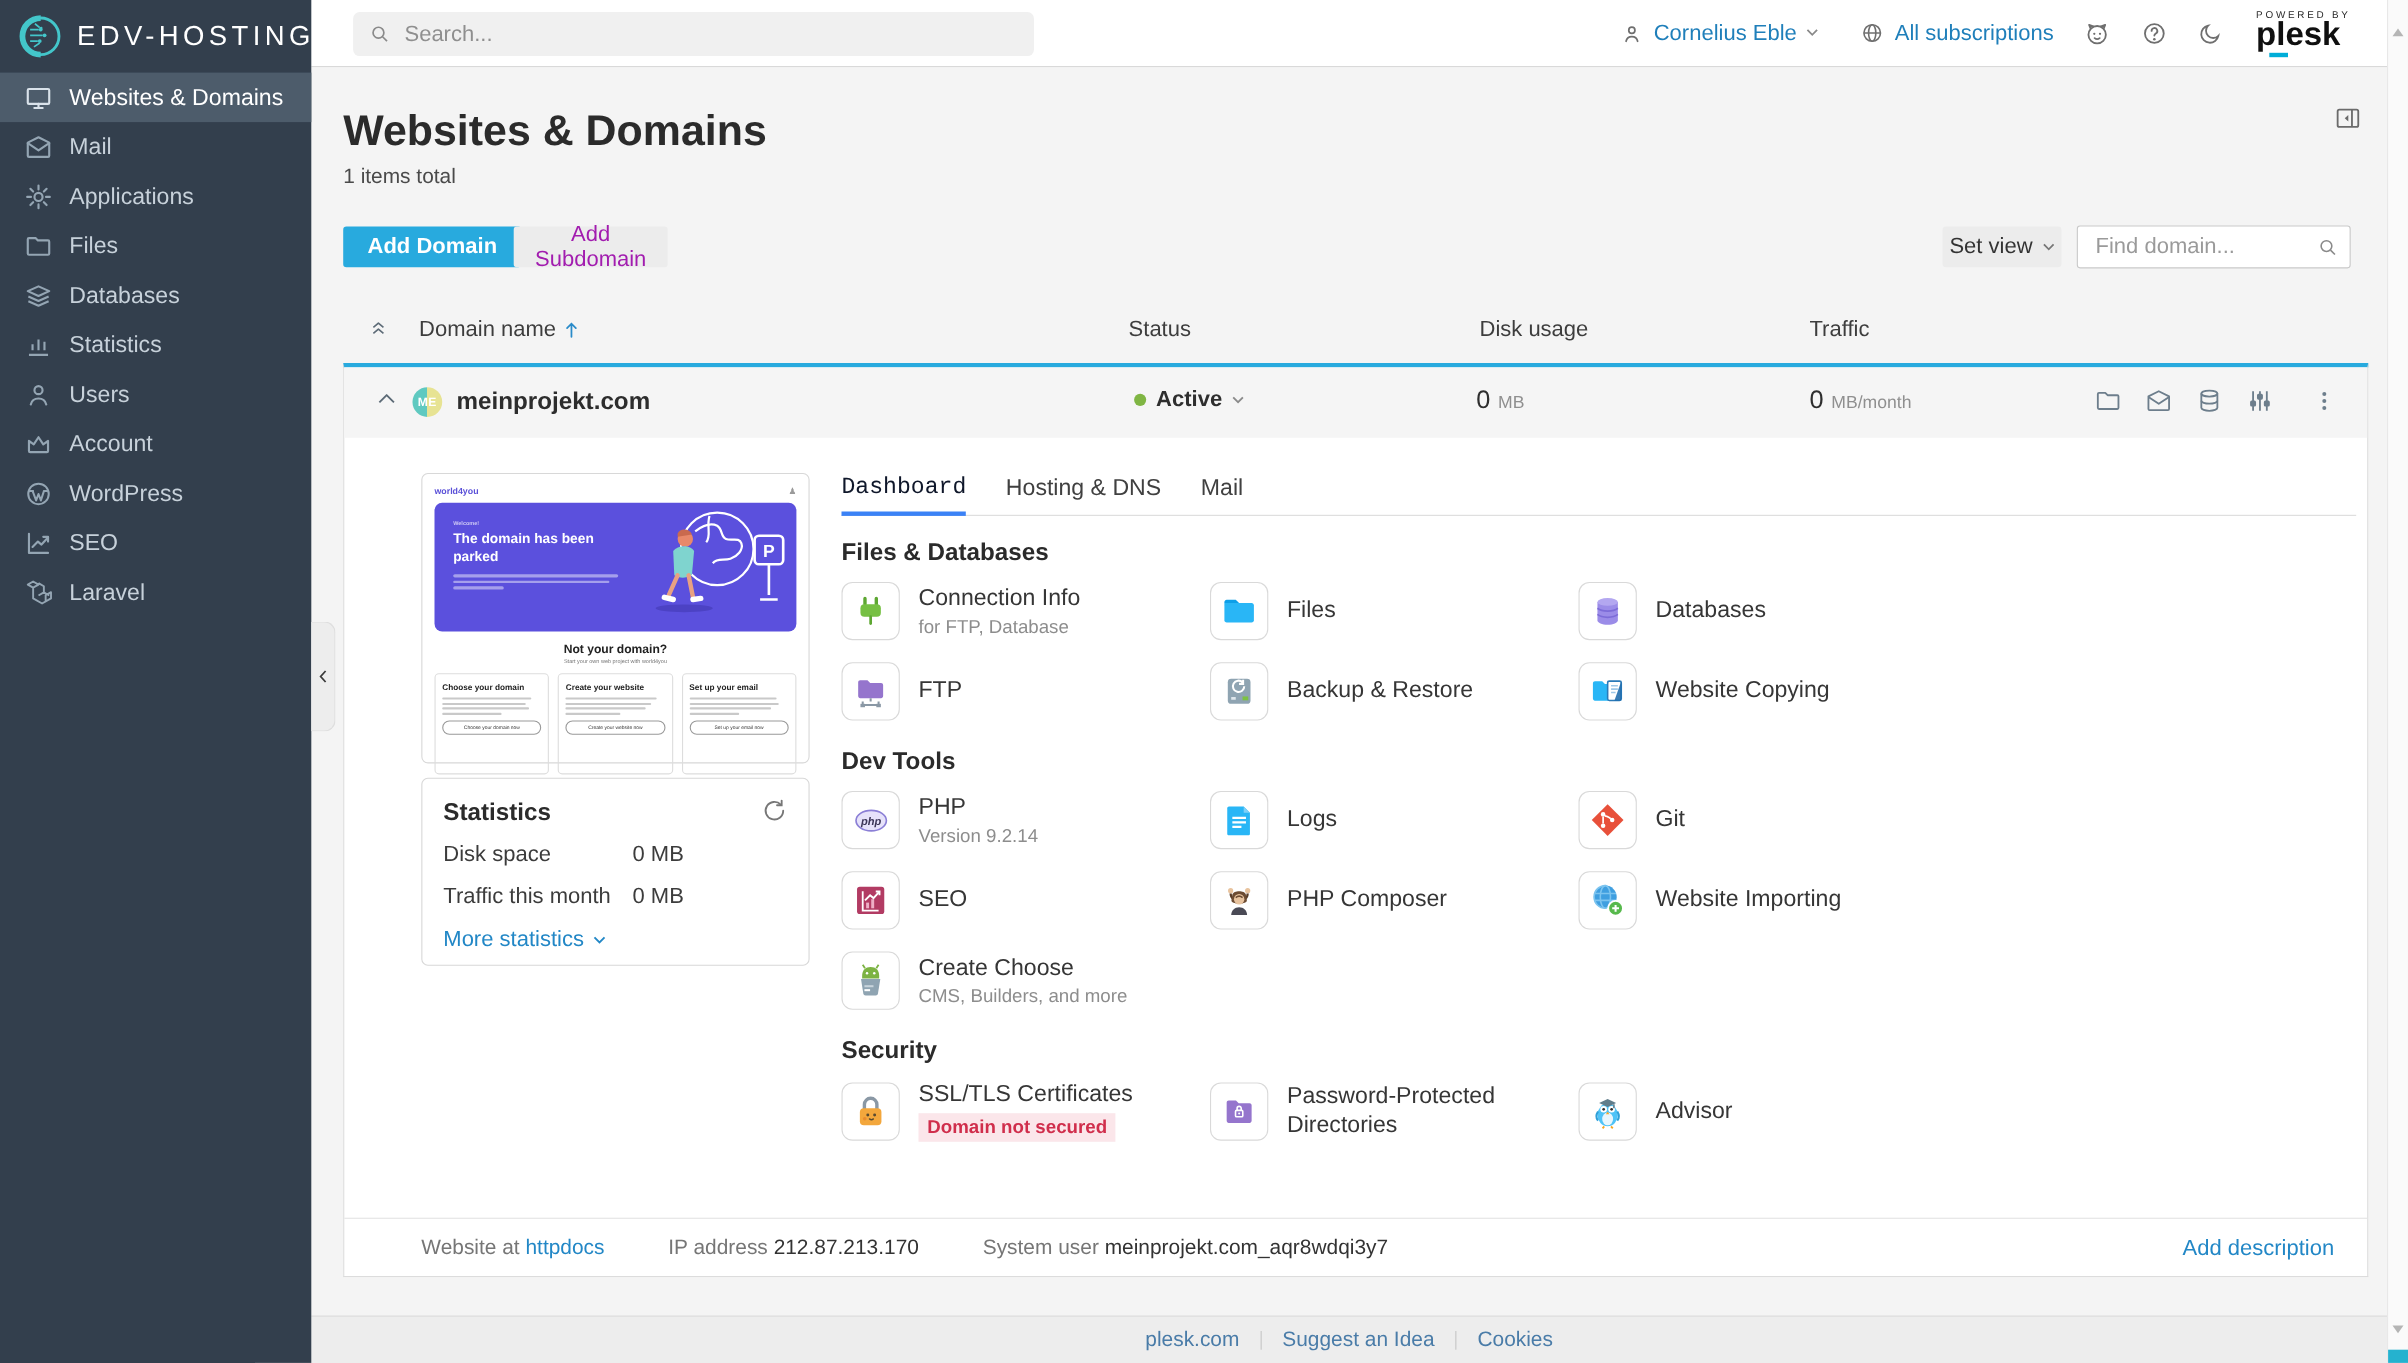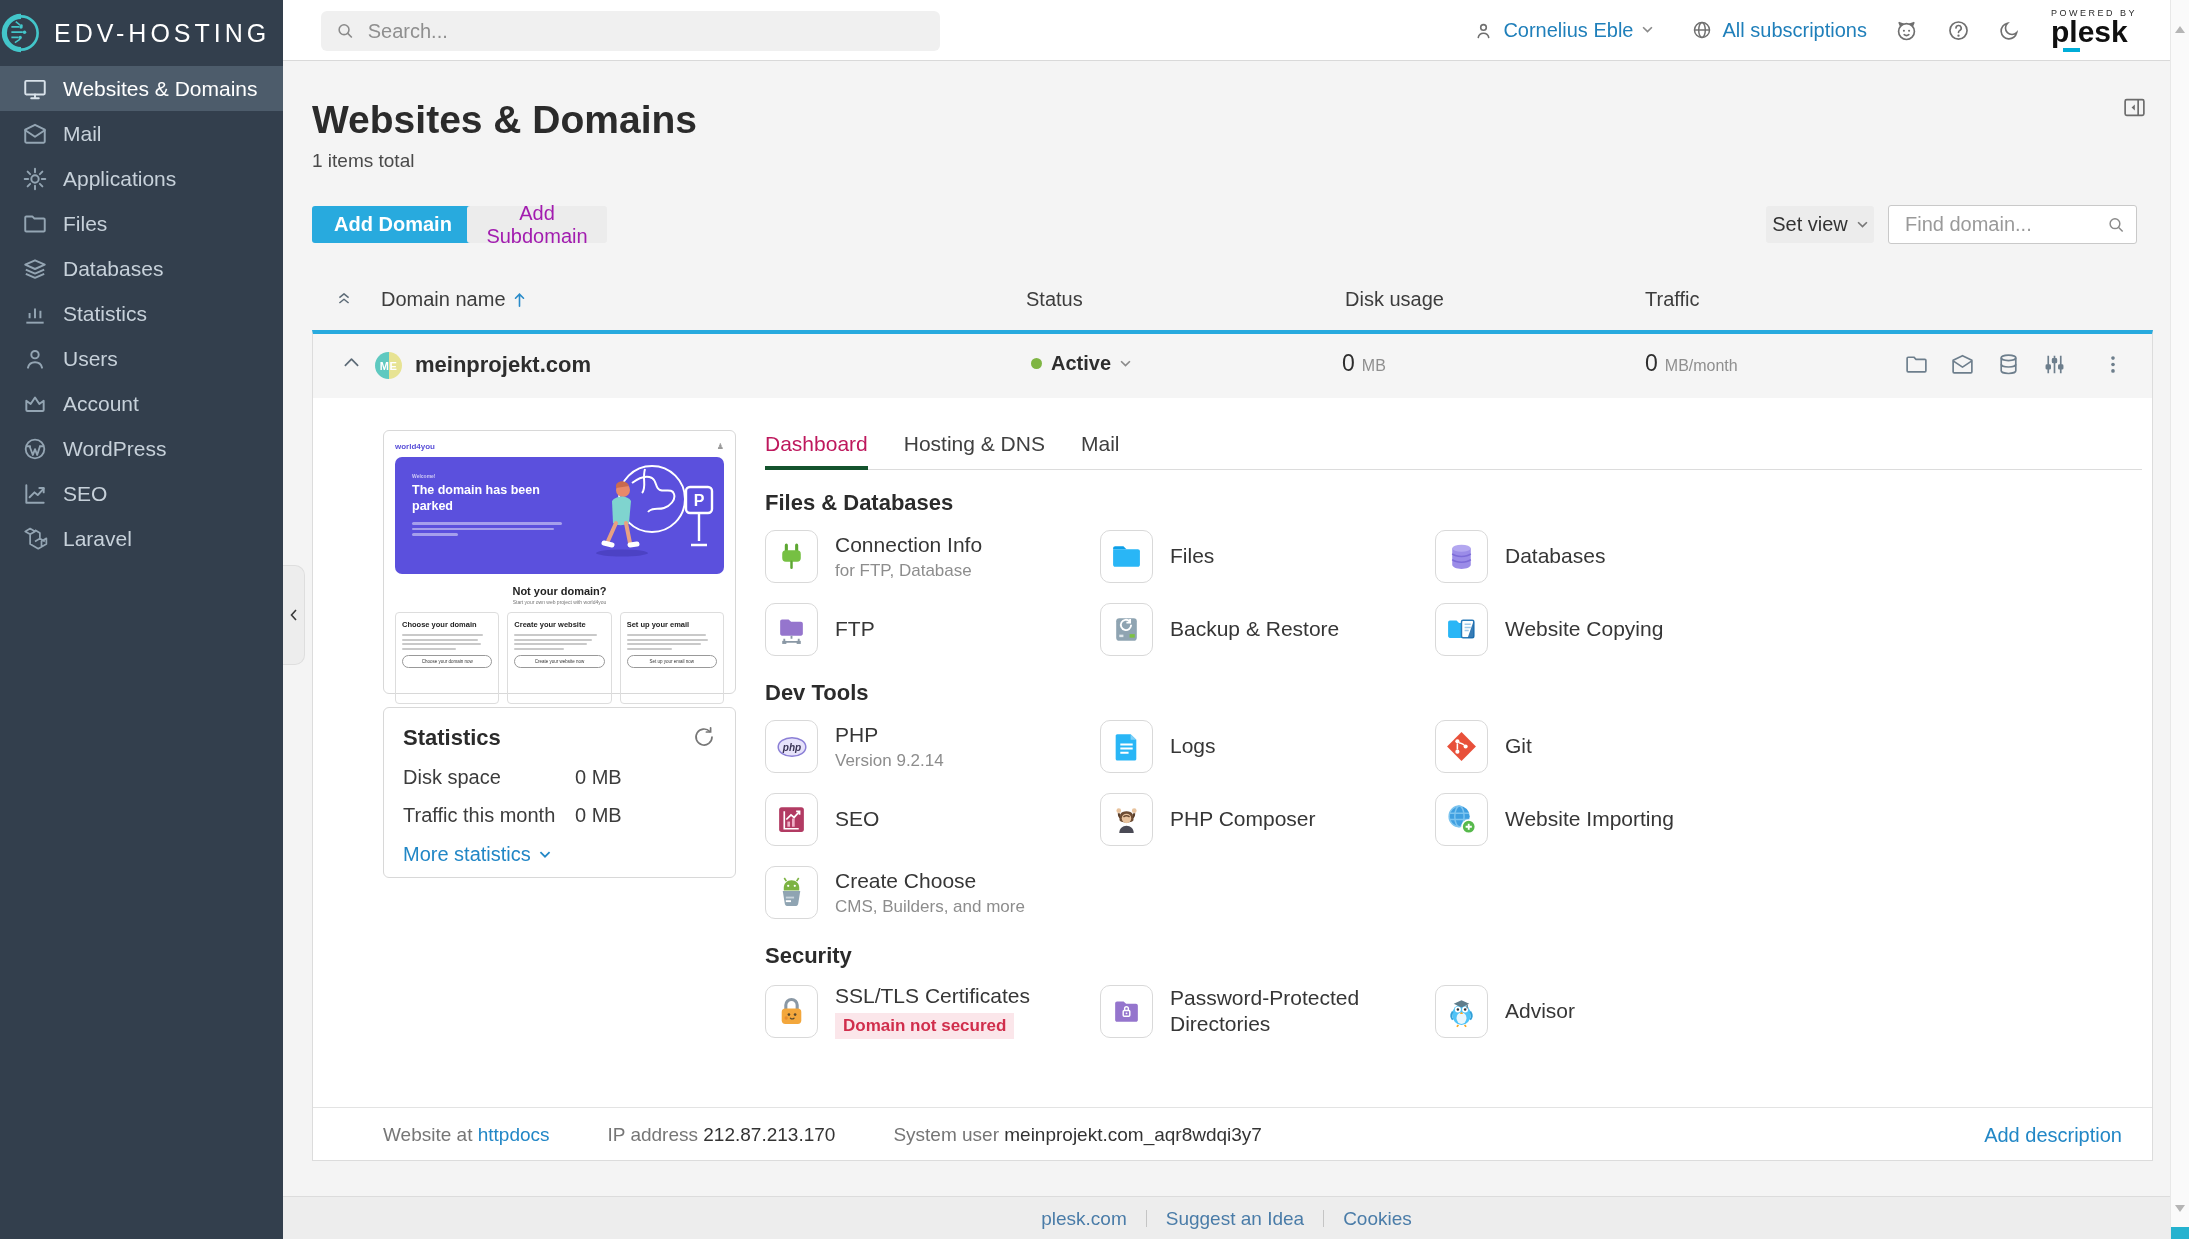--- a/index.html
+++ b/index.html
@@ -2,21 +2,21 @@
 <html><head>
 <meta charset="utf-8">
 <style>
   html,body{margin:0;padding:0;}
   body{width:2189px;height:1239px;position:relative;overflow:hidden;
        font-family:"Liberation Sans",sans-serif;background:#f4f4f4;color:#333;}
   svg{display:block;}
 
   
   .sidebar{position:absolute;left:0;top:0;width:283px;height:1239px;background:#333f4d;z-index:5;}
-  .logo-row{height:66px;display:flex;align-items:center;gap:12px;padding-left:0;}
+  .logo-row{height:66px;display:flex;align-items:center;gap:12px;padding-left:16px;}
   .logo-text{color:#fff;font-size:25px;letter-spacing:4px;font-weight:400;white-space:nowrap;}
   .nav-item{height:45px;display:flex;align-items:center;gap:15px;padding-left:22px;
             color:#c7d1da;font-size:21px;cursor:pointer;}
   .nav-item .ni{width:26px;display:flex;justify-content:center;}
   .nav-item.active{background:#4d5c6b;color:#fff;}
   .collapse-handle{position:absolute;left:283px;top:565px;width:21px;height:98px;background:#ededed;
        border:1px solid #dedede;border-left:none;border-radius:0 10px 10px 0;display:flex;
        align-items:center;justify-content:center;z-index:6;cursor:pointer;}
 
   
@@ -105,21 +105,21 @@
   .stats-head{display:flex;justify-content:space-between;align-items:flex-start;}
   .stats-title{font-size:22px;font-weight:bold;color:#2b2b2b;}
   .stats-row{display:flex;margin-top:15px;font-size:20px;color:#3c3c3c;}
   .stats-row .lbl{width:172px;}
   .stats-more{margin-top:16px;display:flex;align-items:center;gap:8px;color:#2287c6;font-size:20px;cursor:pointer;}
 
   
   .right-col{position:absolute;left:452px;top:98px;width:1377px;}
   .tabs{display:flex;border-bottom:1px solid #dcdcdc;}
   .tab{font-size:21px;color:#404040;padding-bottom:10px;margin-right:36px;cursor:pointer;}
-  .tab.active{color:#be185d;border-bottom:4px solid #14532d;margin-bottom:-1px;}
+  .tab.active{color:#0f172a;border-bottom:4px solid #3b82f6;margin-bottom:-1px;font-family:Liberation Mono, monospace;}
   .section-h{font-size:22px;font-weight:bold;color:#2b2b2b;margin-top:24px;}
   .grid{display:grid;grid-template-columns:335px 335px 335px;row-gap:20px;margin-top:14px;}
   .feat{display:flex;align-items:center;gap:17px;cursor:pointer;}
   .tile{width:53px;height:53px;border:1px solid #d9d9d9;border-radius:10px;background:#fff;
         display:flex;align-items:center;justify-content:center;flex:0 0 53px;box-sizing:border-box;}
   .feat .label{font-size:21px;color:#363636;line-height:1.25;max-width:250px;}
   .feat .sub{font-size:17px;color:#8d8d8d;margin-top:3px;}
   .badge-danger{display:inline-block;font-size:17px;font-weight:bold;color:#d02e4c;background:#fbe6ea;
         padding:3px 8px;margin-top:4px;}
 

